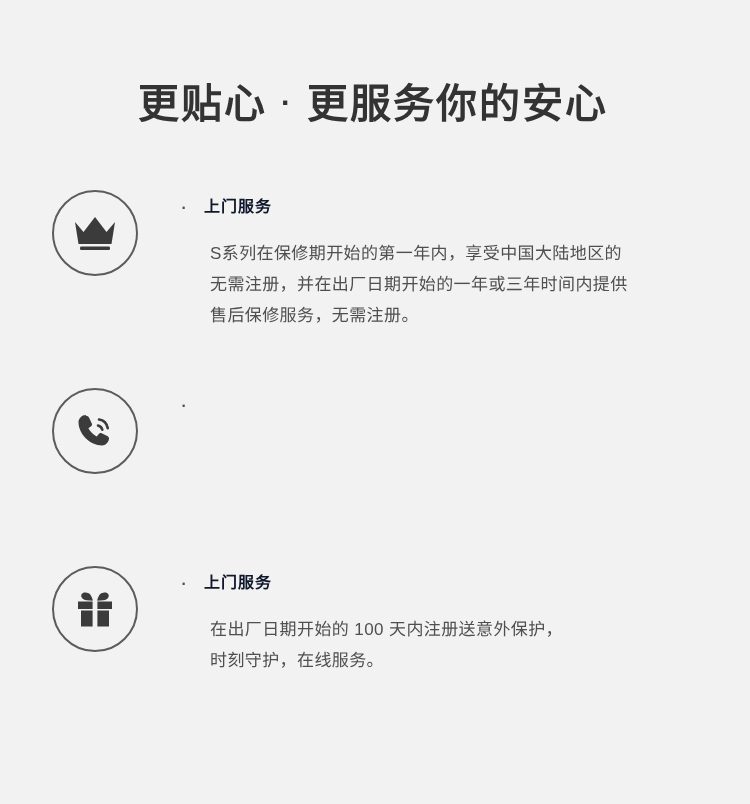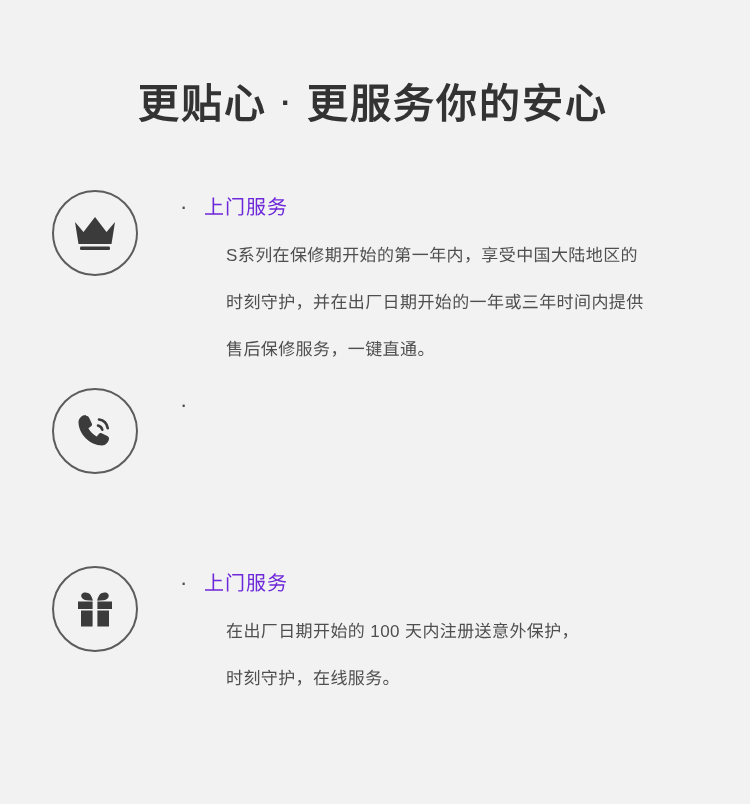--- a/index.html
+++ b/index.html
@@ -78,37 +78,37 @@
     width: 30px;
     flex: 0 0 30px;
     font-size: 22px;
     line-height: 34px;
     color: #4a4a4a;
     text-align: left;
     padding-left: 6px;
     box-sizing: border-box;
   }
   .feature-title {
-    font-size: 20px;
+    font-size: 16px;
     line-height: 34px;
-    color: #6d28d9;
+    color: #0f172a;
     letter-spacing: 1px;
-    font-weight: normal;
+    font-weight: bold;
   }
   .feature-desc {
     margin-top: 14px;
     margin-left: 36px;
     font-size: 17px;
     line-height: 31px;
     color: #4f4f4f;
     letter-spacing: 0.4px;
     max-width: 470px;
   }
   .feature-desc p {
-    margin: 16px;
+    margin: 0;
   }
 </style>
 </head>
 <body>
 
 <div class="page">
 
   <div class="headline">
     <span>更贴心</span><span class="sep">·</span><span>更服务你的安心</span>
   </div>
@@ -120,22 +120,22 @@
         <rect x="8" y="32.5" width="30" height="3.5" rx="1.2" fill="#3b3b3b"></rect>
       </svg>
     </div>
     <div class="feature-body">
       <div class="feature-title-row">
         <span class="bullet">·</span>
         <span class="feature-title">上门服务</span>
       </div>
       <div class="feature-desc">
         <p>S系列在保修期开始的第一年内，享受中国大陆地区的</p>
-        <p>时刻守护，并在出厂日期开始的一年或三年时间内提供</p>
-        <p>售后保修服务，一键直通。</p>
+        <p>无需注册，并在出厂日期开始的一年或三年时间内提供</p>
+        <p>售后保修服务，无需注册。</p>
       </div>
     </div>
   </div>
 
   <div class="feature feature-2">
     <div class="icon-circle">
       <svg width="44" height="44" viewBox="0 0 44 44" aria-hidden="true">
         <path d="M12.5 6 C9 6 5.5 9.5 5.5 13 C5.5 25 17 36.5 29 36.5 C32.5 36.5 36 33 36 29.5 C36 28.3 35.3 27.4 34.3 26.9 L28.6 24.2 C27.6 23.7 26.4 24 25.8 24.9 L23.8 27.6 C20.4 25.8 17.2 22.6 15.4 19.2 L18.1 17.2 C19 16.6 19.3 15.4 18.8 14.4 L16.1 8.7 C15.6 7.7 14.7 7 13.5 7 Z" fill="#3b3b3b"></path>
         <path d="M26 10.5 C30.5 11.2 34 14.7 34.8 19.2" fill="none" stroke="#3b3b3b" stroke-width="2.6" stroke-linecap="round"></path>
         <path d="M25 16.5 C27.2 17 28.8 18.6 29.3 20.8" fill="none" stroke="#3b3b3b" stroke-width="2.6" stroke-linecap="round"></path>

